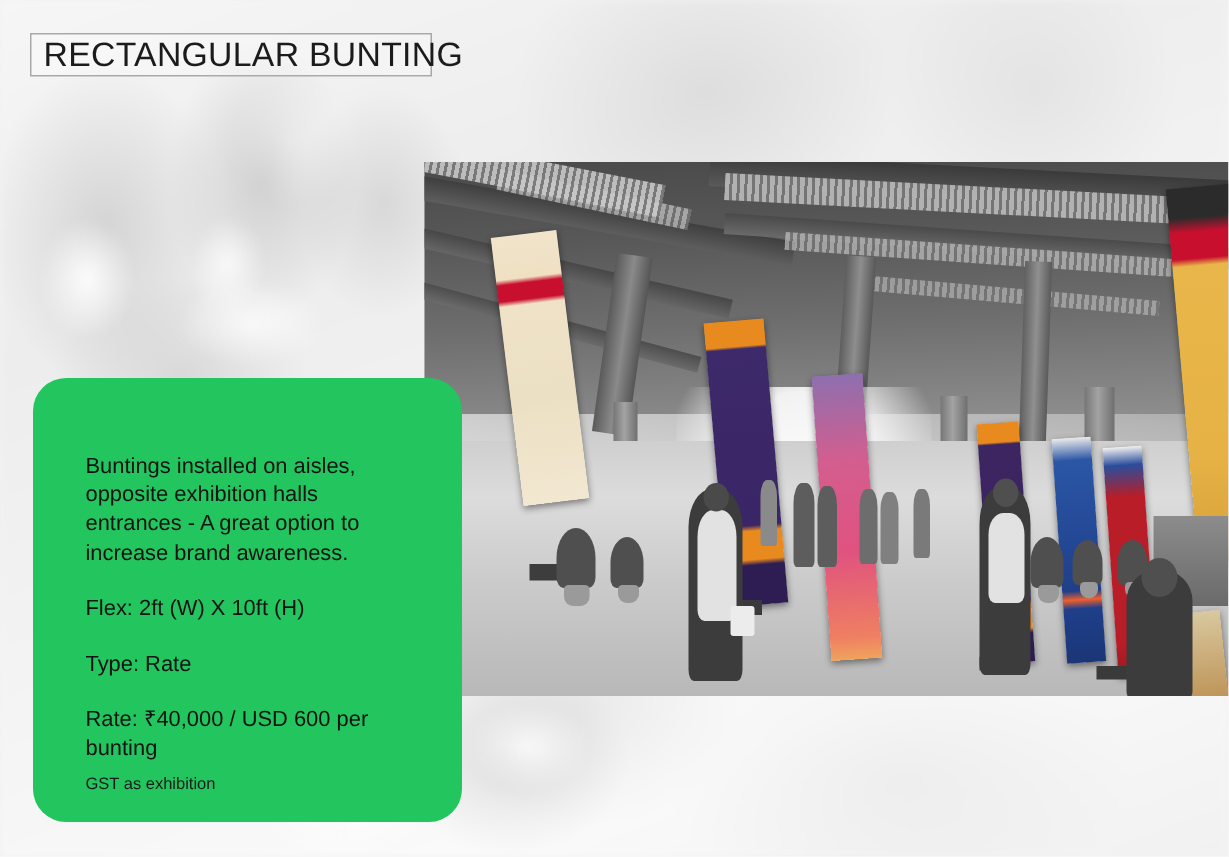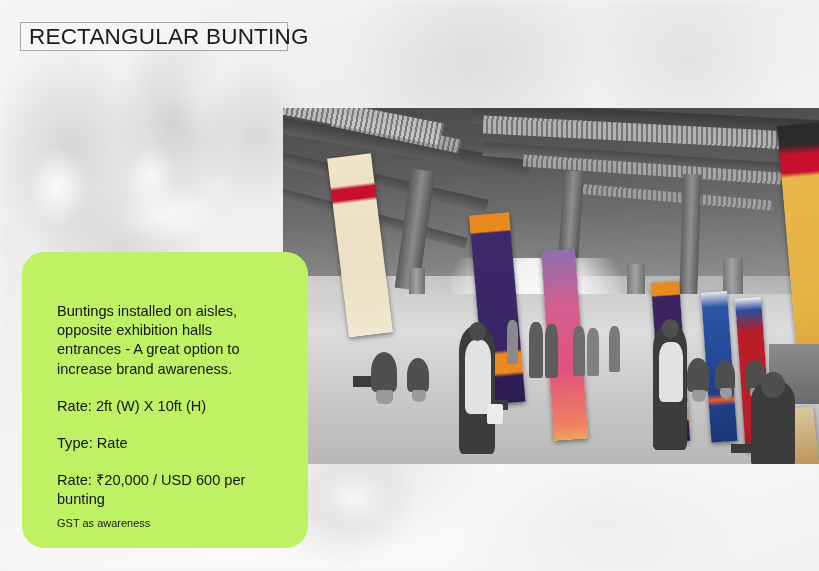--- a/index.html
+++ b/index.html
@@ -167,21 +167,21 @@
     border-radius: 3px 3px 6px 6px;
   }
 
   
   .card {
     position: absolute;
     left: 22px;
     top: 252px;
     width: 286px;
     height: 296px;
-    background: #bef264;
+    background: #22c55e;
     border-radius: 22px;
     box-sizing: border-box;
     padding: 50px 30px 0 35px;
     color: #111111;
   }
   .card p {
     margin: 0;
   }
   .desc {
     font-size: 14.6px;
@@ -298,19 +298,19 @@
     <div class="plant" style="left:462px; top:252px; width:20px; height:30px;"></div>
     <div class="pot" style="left:467px; top:280px; width:12px; height:11px;"></div>
 
     <div style="position:absolute; left:486px; top:236px; width:50px; height:60px; background:linear-gradient(180deg,#8c8c8c,#6a6a6a);"></div>
     <div class="person dark" style="left:468px; top:272px; width:44px; height:86px; border-radius:46% 46% 8% 8% / 24% 24% 6% 6%;"></div>
     <div style="position:absolute; left:478px; top:264px; width:24px; height:26px; background:#4f4f4f; border-radius:50%;"></div>
   </div>
 
   <div class="card">
     <p class="desc">Buntings installed on aisles, opposite exhibition halls entrances - A great option to increase brand awareness.</p>
-    <p class="spec">Rate: 2ft (W) X 10ft (H)</p>
+    <p class="spec">Flex: 2ft (W) X 10ft (H)</p>
     <p class="spec">Type: Rate</p>
-    <p class="rate">Rate: ₹20,000 / USD 600 per bunting</p>
-    <p class="gst">GST as awareness</p>
+    <p class="rate">Rate: ₹40,000 / USD 600 per bunting</p>
+    <p class="gst">GST as exhibition</p>
   </div>
 
 </div>
 
 </body></html>

